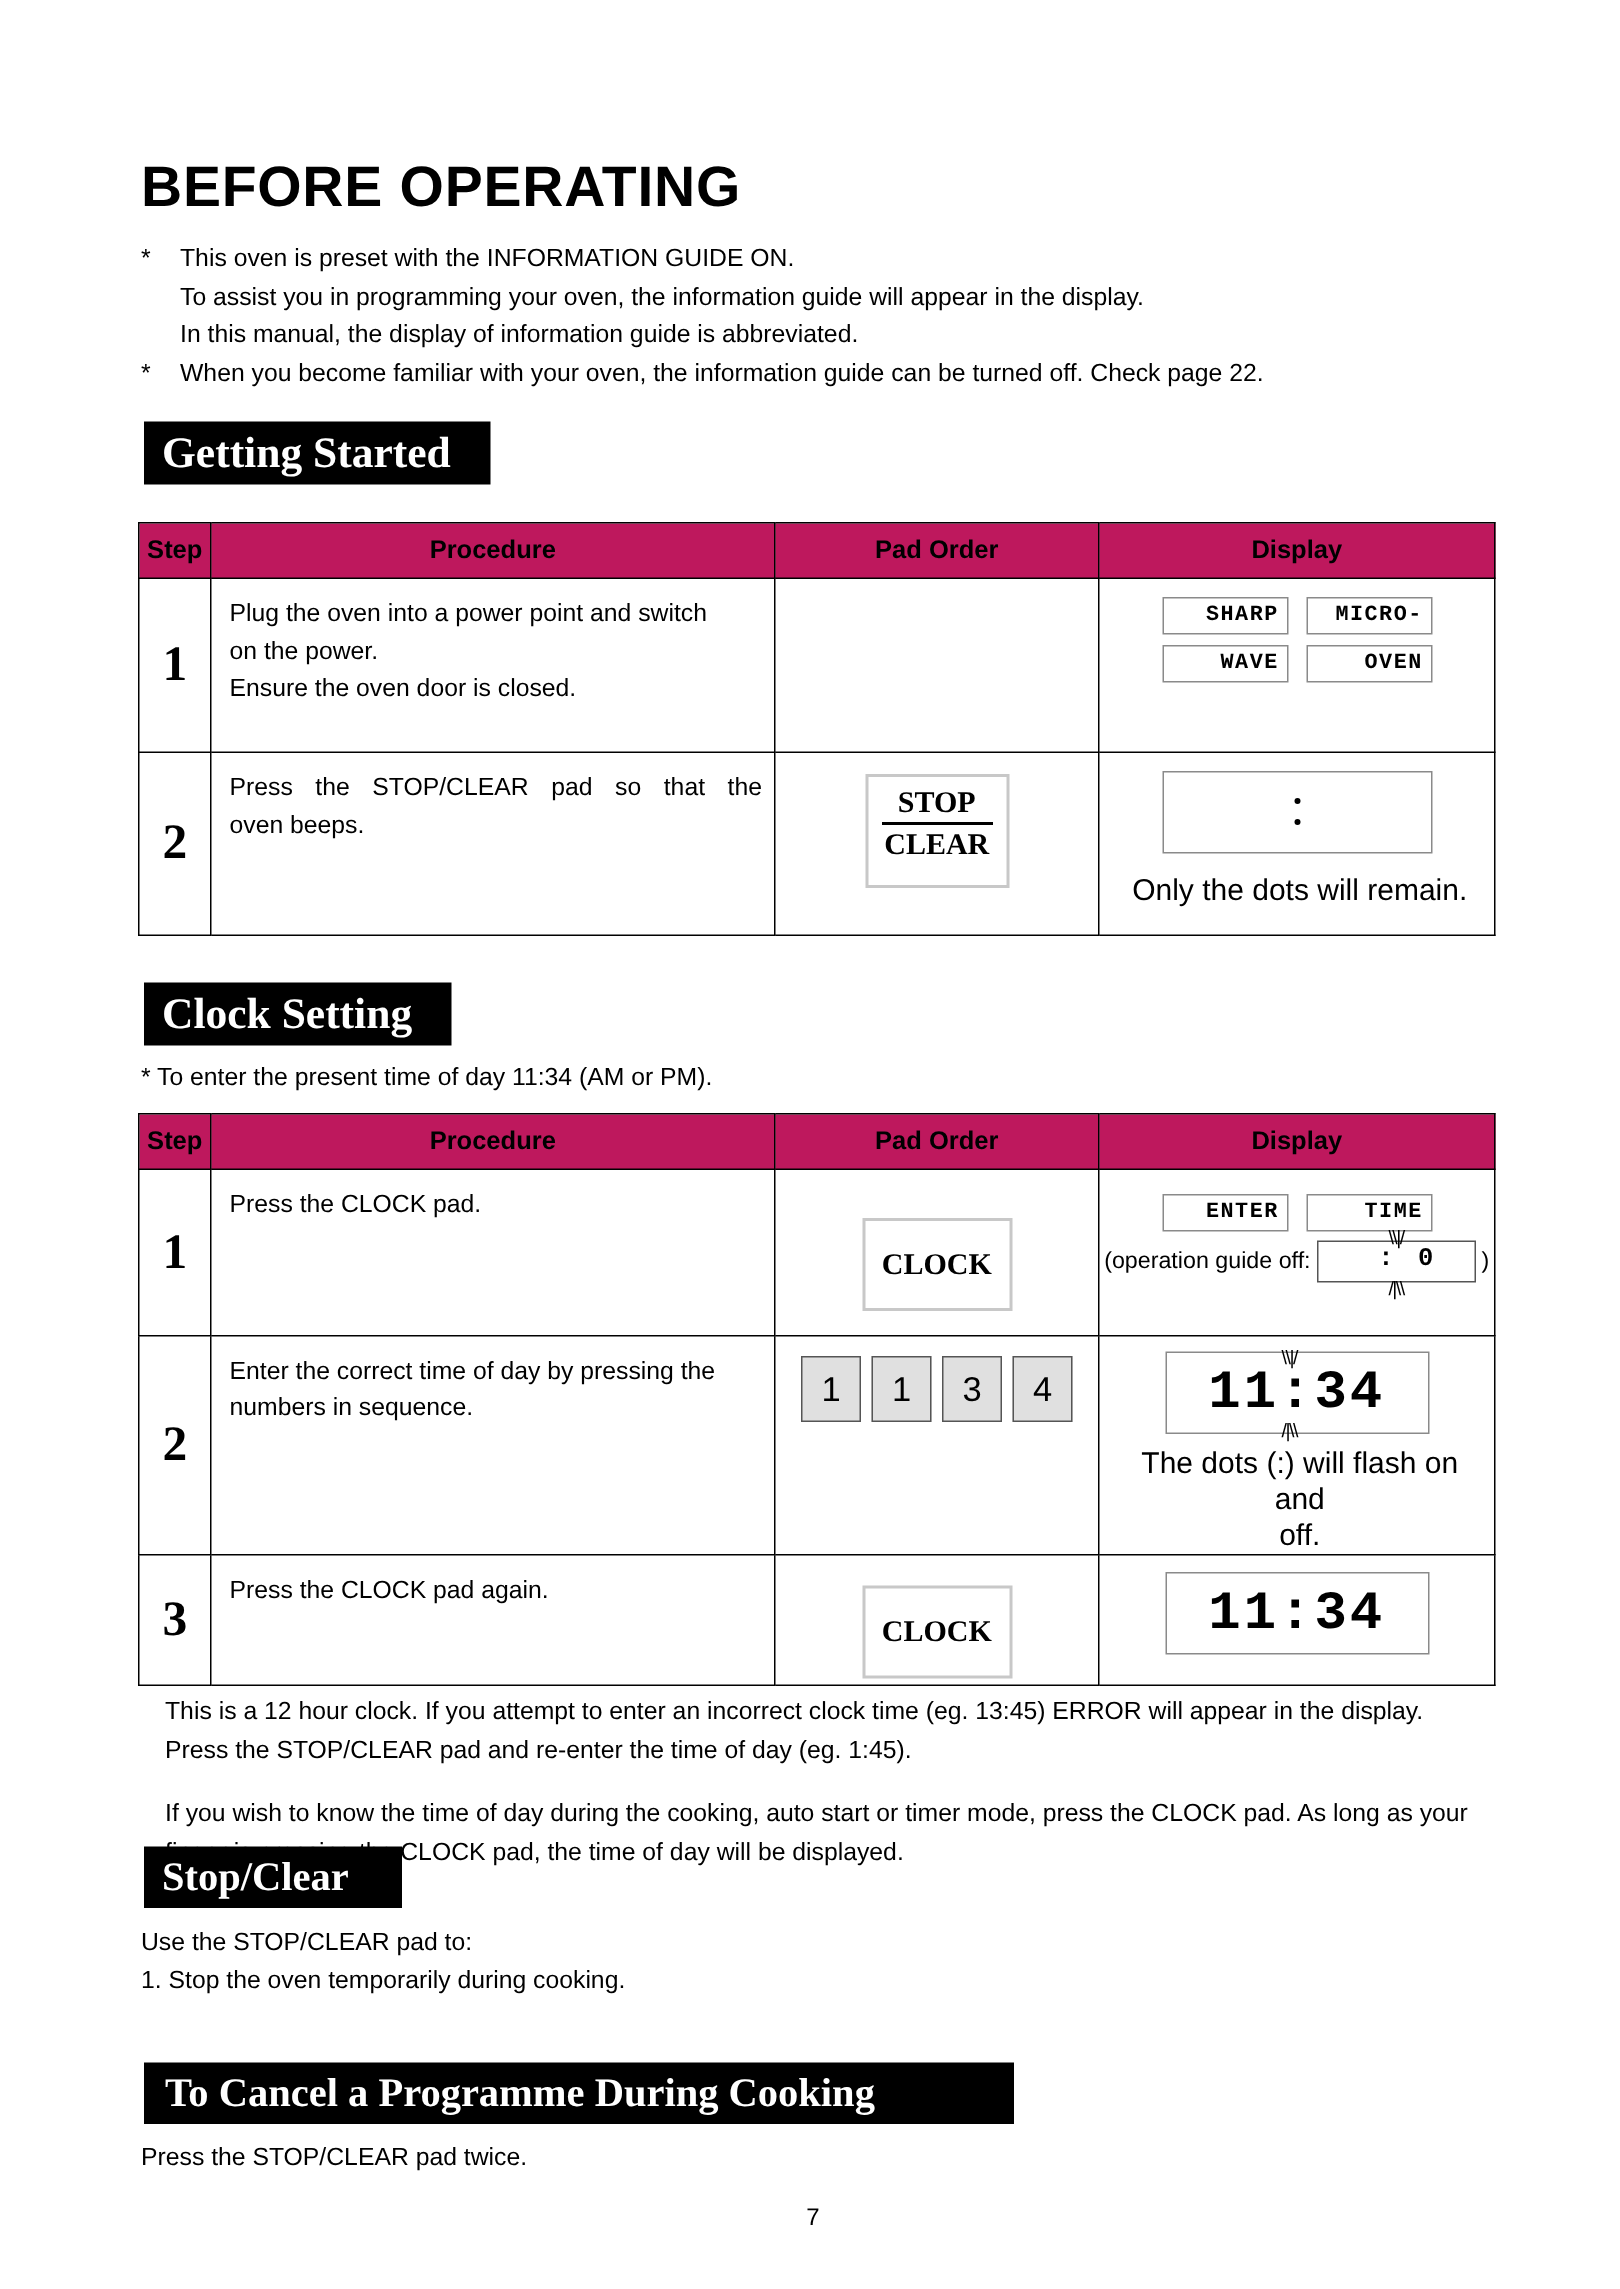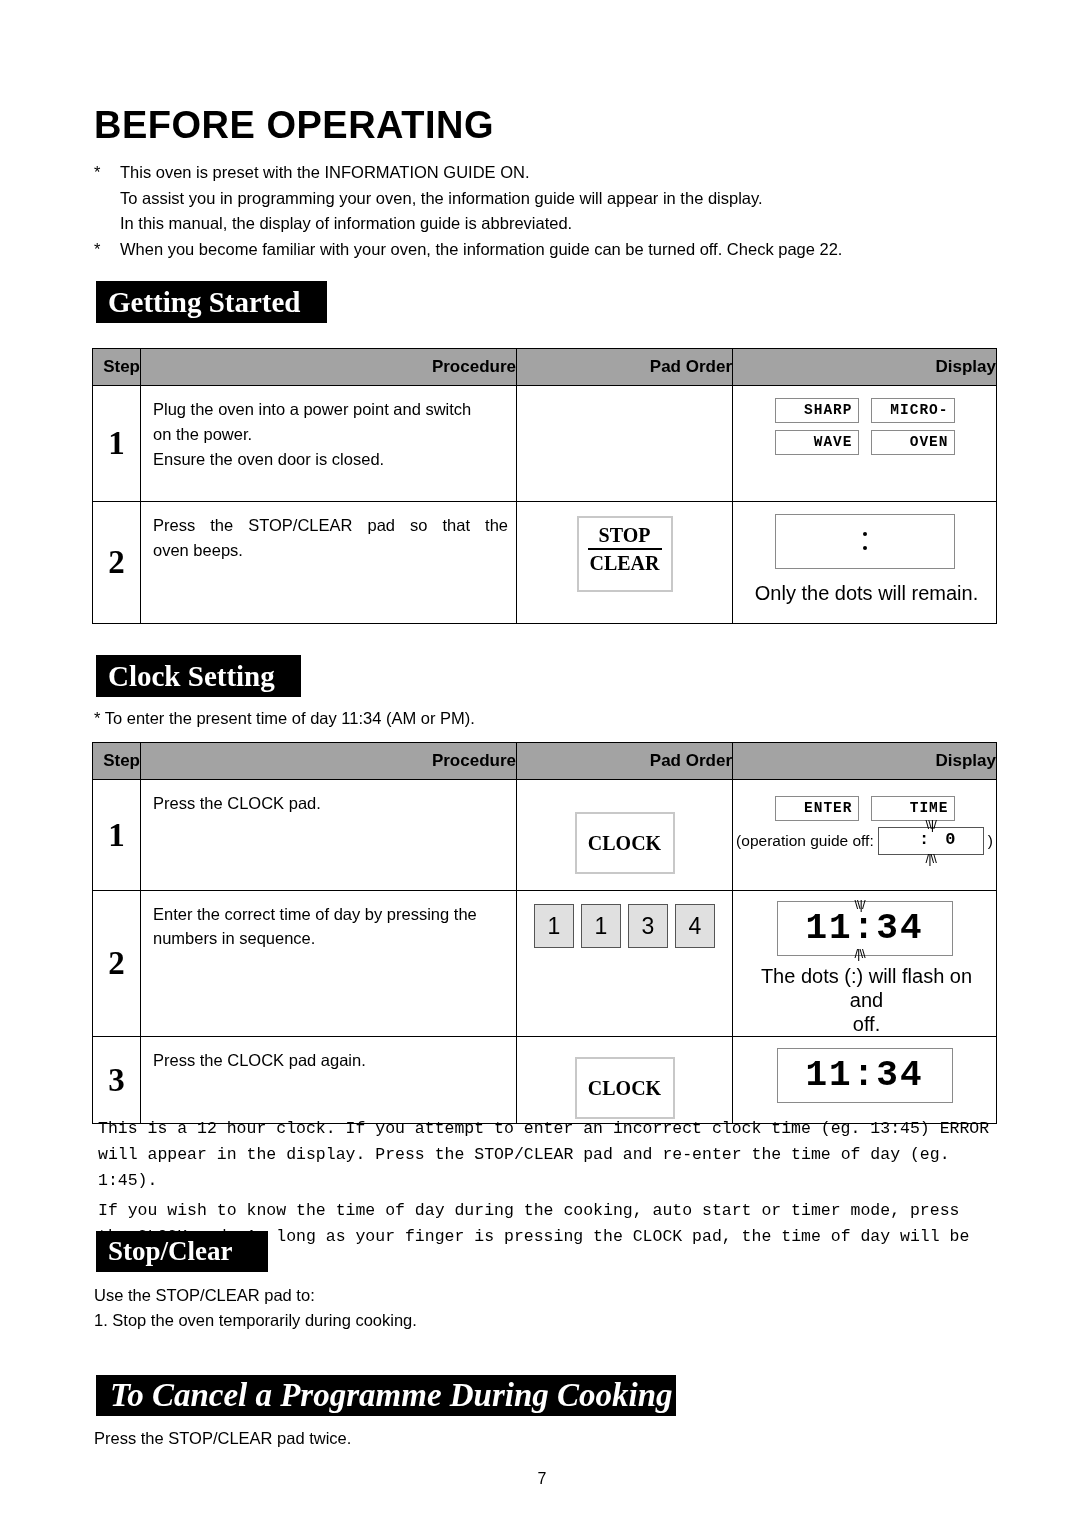--- a/index.html
+++ b/index.html
@@ -99,44 +99,43 @@
     width: 172px;
     height: 41px;
     font-size: 27px;
     padding-left: 12px;
   }
   #banner-cancel-programme {
     left: 6px;
     top: 1375px;
     width: 580px;
     height: 41px;
-    font-size: 33px;
+    font-size: 27px;
     padding-left: 14px;
-    font-style: italic;
   }
 
   
   .proc-table {
     position: absolute;
     border-collapse: collapse;
     width: 902px;
     table-layout: fixed;
     font-size: 16.5px;
   }
   #table-getting-started { left: 2px; top: 348px; }
   #table-clock-setting  { left: 2px; top: 742px; }
 
   .proc-table th, .proc-table td {
     border: 1.6px solid #000;
     vertical-align: top;
     padding: 0;
   }
   .proc-table thead th {
-    background: #a3a3a3;
-    text-align: right;
+    background: #be185d;
+    text-align: center;
     font-weight: bold;
     font-size: 17px;
     height: 36px;
     vertical-align: middle;
   }
   .proc-table th.col-step { width: 47px; }
   .proc-table th.col-proc { width: 375px; }
   .proc-table th.col-pad  { width: 215px; margin-left: 39px; }
   .proc-table th.col-disp { width: 263px; }
 
@@ -316,21 +315,21 @@
     width: 902px;
   }
   #note-clock {
     top: 705px;
     font-size: 16.5px;
   }
   #para-clock-notes {
     top: 1112px;
     width: 906px;
   }
-  #para-clock-notes p { margin: 4px; font-family: Liberation Mono, monospace; }
+  #para-clock-notes p { margin: 16px; }
   #list-stopclear {
     top: 1283px;
     line-height: 25px;
   }
   #para-cancel { top: 1425px; }
 
   .page-number {
     position: absolute;
     left: 0;
     top: 1470px;

